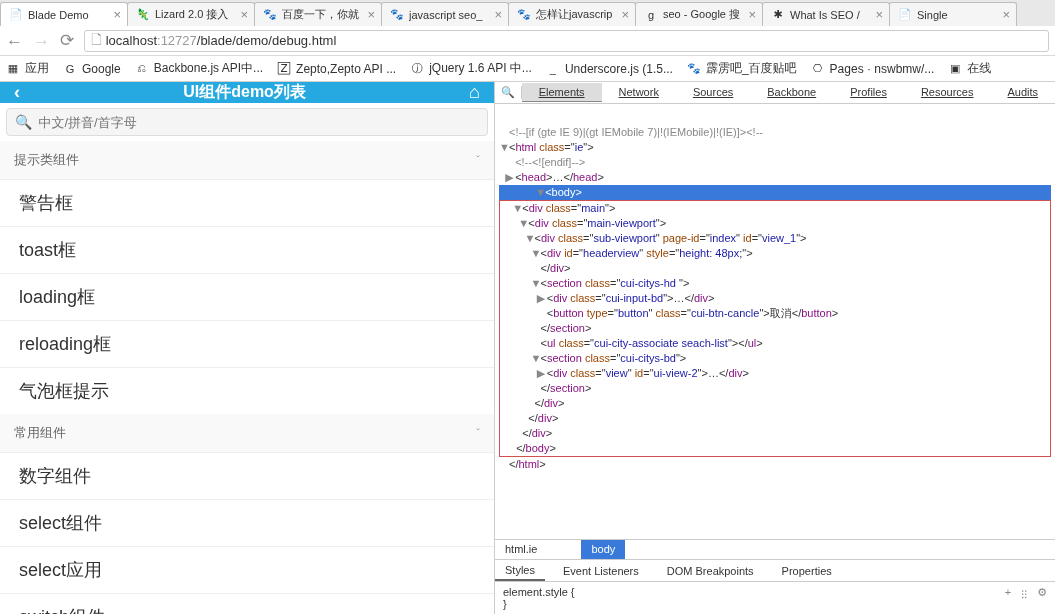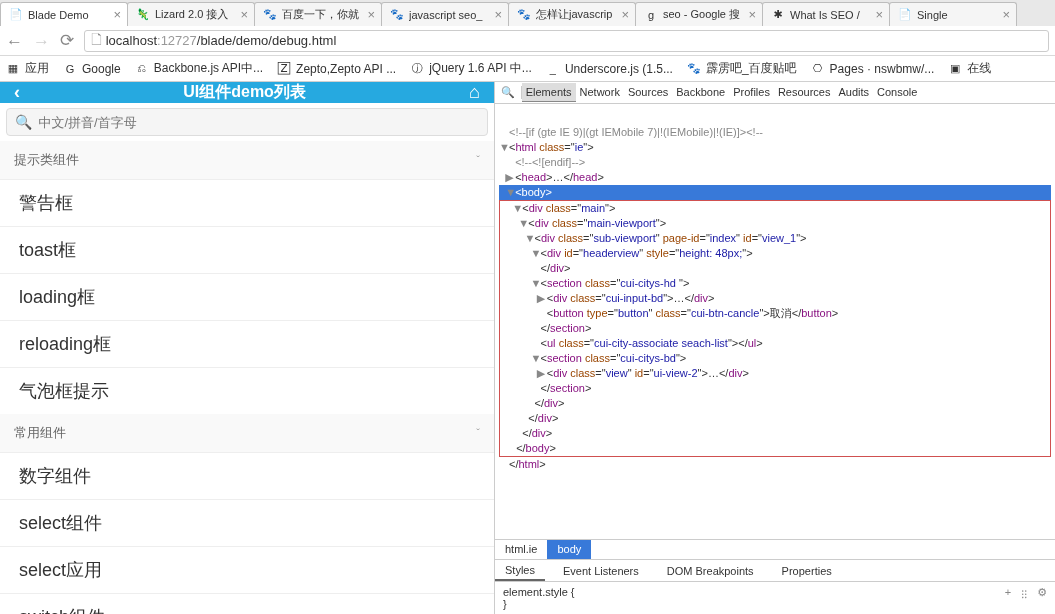--- a/index.html
+++ b/index.html
@@ -35,33 +35,33 @@
 .search .box{ display:flex; align-items:center; background:#f5f5f5; border:1px solid #ddd; border-radius:4px; height:28px; padding:0 8px; gap:6px;}
 .search .box .mag{color:#bbb; font-size:14px;}
 .search input { border: none; background: transparent; outline: none; font-size: 13px; flex:1;}
 .group-hd { display:flex; justify-content:space-between; align-items:center; padding:10px 14px; font-size:13px; color:#666; background:#f9f9f9; cursor:pointer;}
 .group-hd .chev{ color:#999; font-size:11px;}
 .item { padding: 11px 19px; border-top: 1px solid #eee; font-size:18px; color:#333; cursor:pointer;}
 
 
 .dt-bar { display:flex; align-items:center; height:22px; border-bottom:1px solid #ccc; font-size:11px; color:#333;}
 .dt-bar .sq{ padding:0 6px; border-right:1px solid #ccc;}
-.dt-bar .tab{ all:unset; padding:3px 4px; cursor:pointer;}
+.dt-bar .tab{ all:unset; padding:3px 17px; cursor:pointer;text-decoration:underline;}
 .dt-bar .tab.active{ background:#ddd; border-bottom:1px solid #888;}
 .dom { flex:1; overflow:auto; font-family:Menlo,Consolas,monospace; font-size:11px; line-height:15px; padding:6px 4px;}
 .dom .ln{ white-space:pre; }
 .dom .gr{color:#888;}
 .dom .tg{color:#881280;}
 .dom .at{color:#994500;}
 .dom .st{color:#1a1aa6;}
 .dom .ar{color:#888; display:inline-block;width:10px;}
-.dom .sel{ background:#3879d9; color:#fff;}
+.dom .sel{ background:#3879d9; color:#fff;padding-left:30px;}
 .dom .sel .tg,.dom .sel .at,.dom .sel .st{color:#fff;}
 .dom .box{ border:1px solid #d05050;}
-.crumb{ height:20px; border-top:1px solid #ccc; display:flex;}
+.crumb{ height:20px; border-top:1px solid #ccc; display:flex;gap:34px;}
 .crumb span{ padding:3px 10px; font-size:11px; cursor:pointer;}
 .crumb span.active{ background:#3879d9; color:#fff;}
 .subbar{ display:flex; height:22px; border-top:1px solid #ccc; align-items:center; font-size:11px;gap:8px;}
 .subbar span{ padding:3px 10px; cursor:pointer;}
 .subbar span.active{ border-bottom:2px solid #666;}
 .styles{ font-family:Menlo,Consolas,monospace; font-size:11px; padding:4px 8px; border-top:1px solid #ccc; color:#333; position:relative;}
 .styles .icons{position:absolute; right:8px; top:4px; color:#888; display:flex; gap:10px;}
 </style>
 </head>
 <body>

